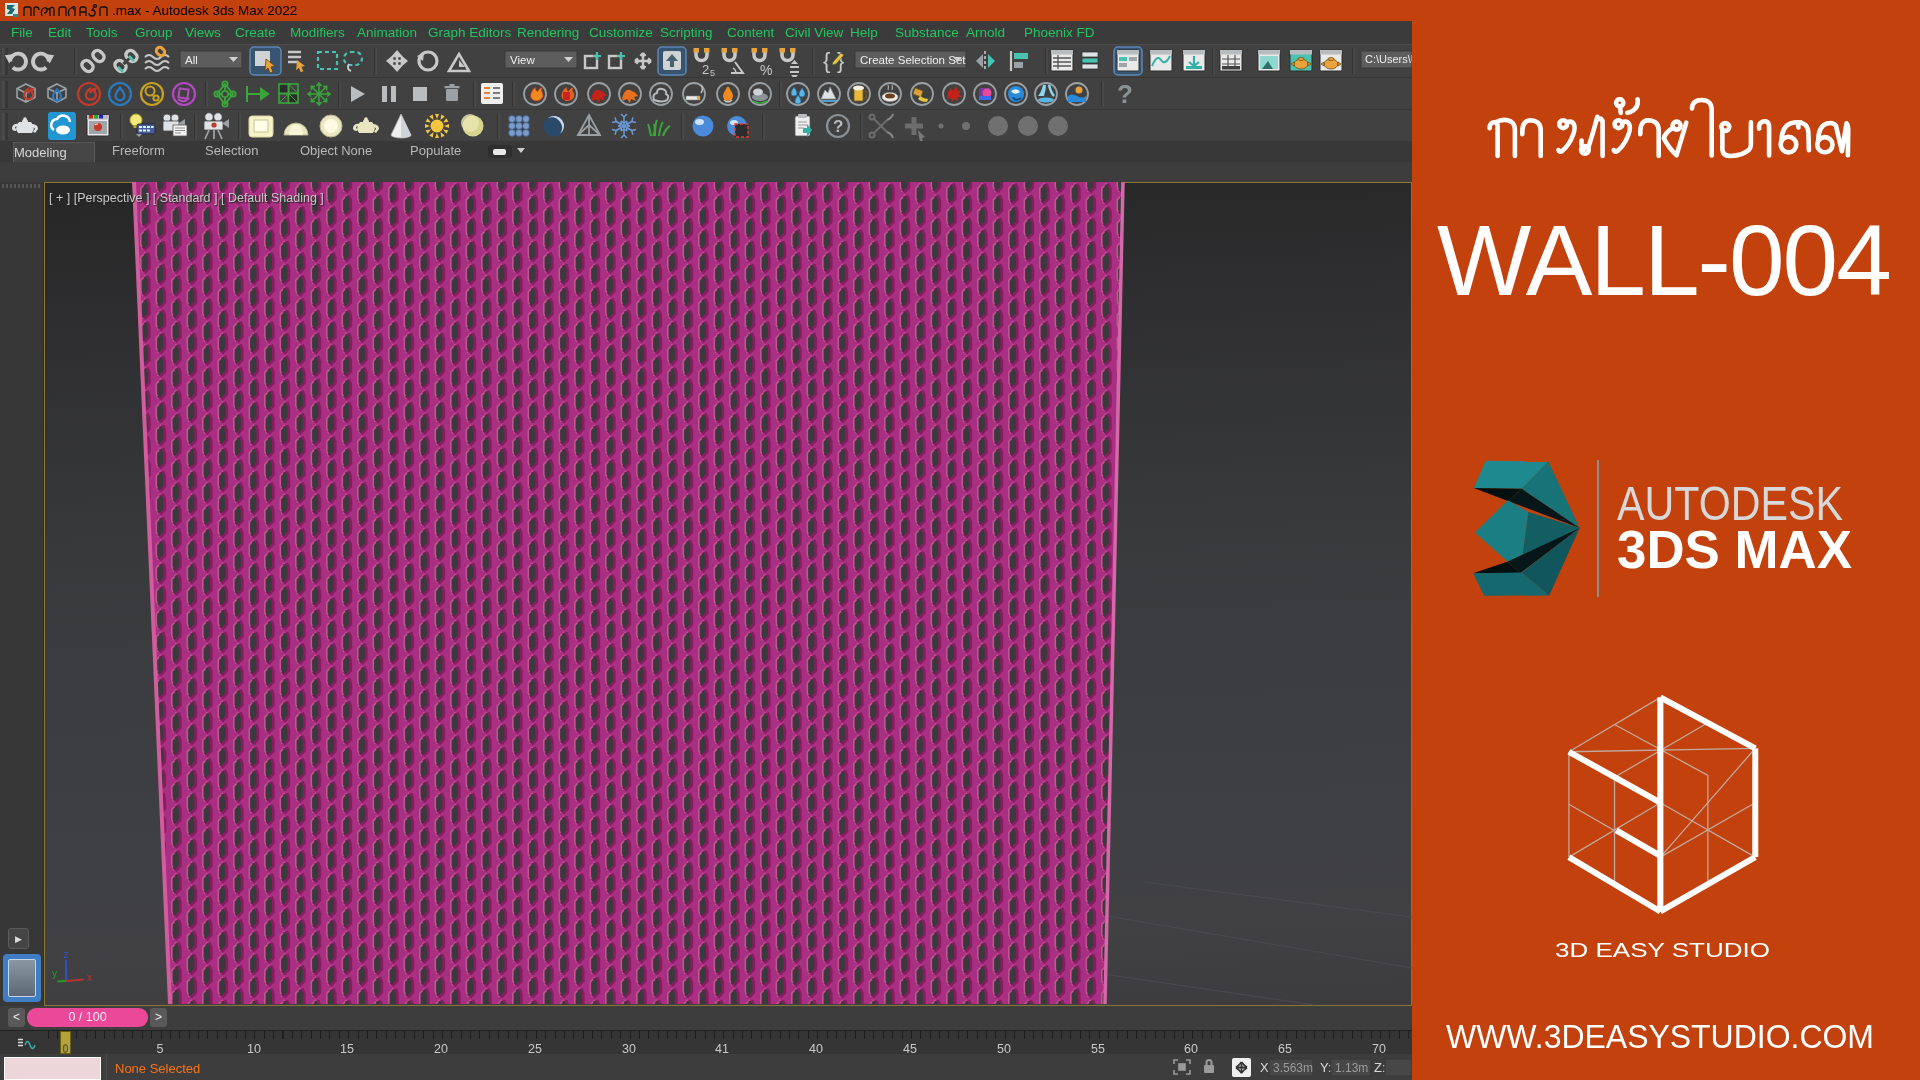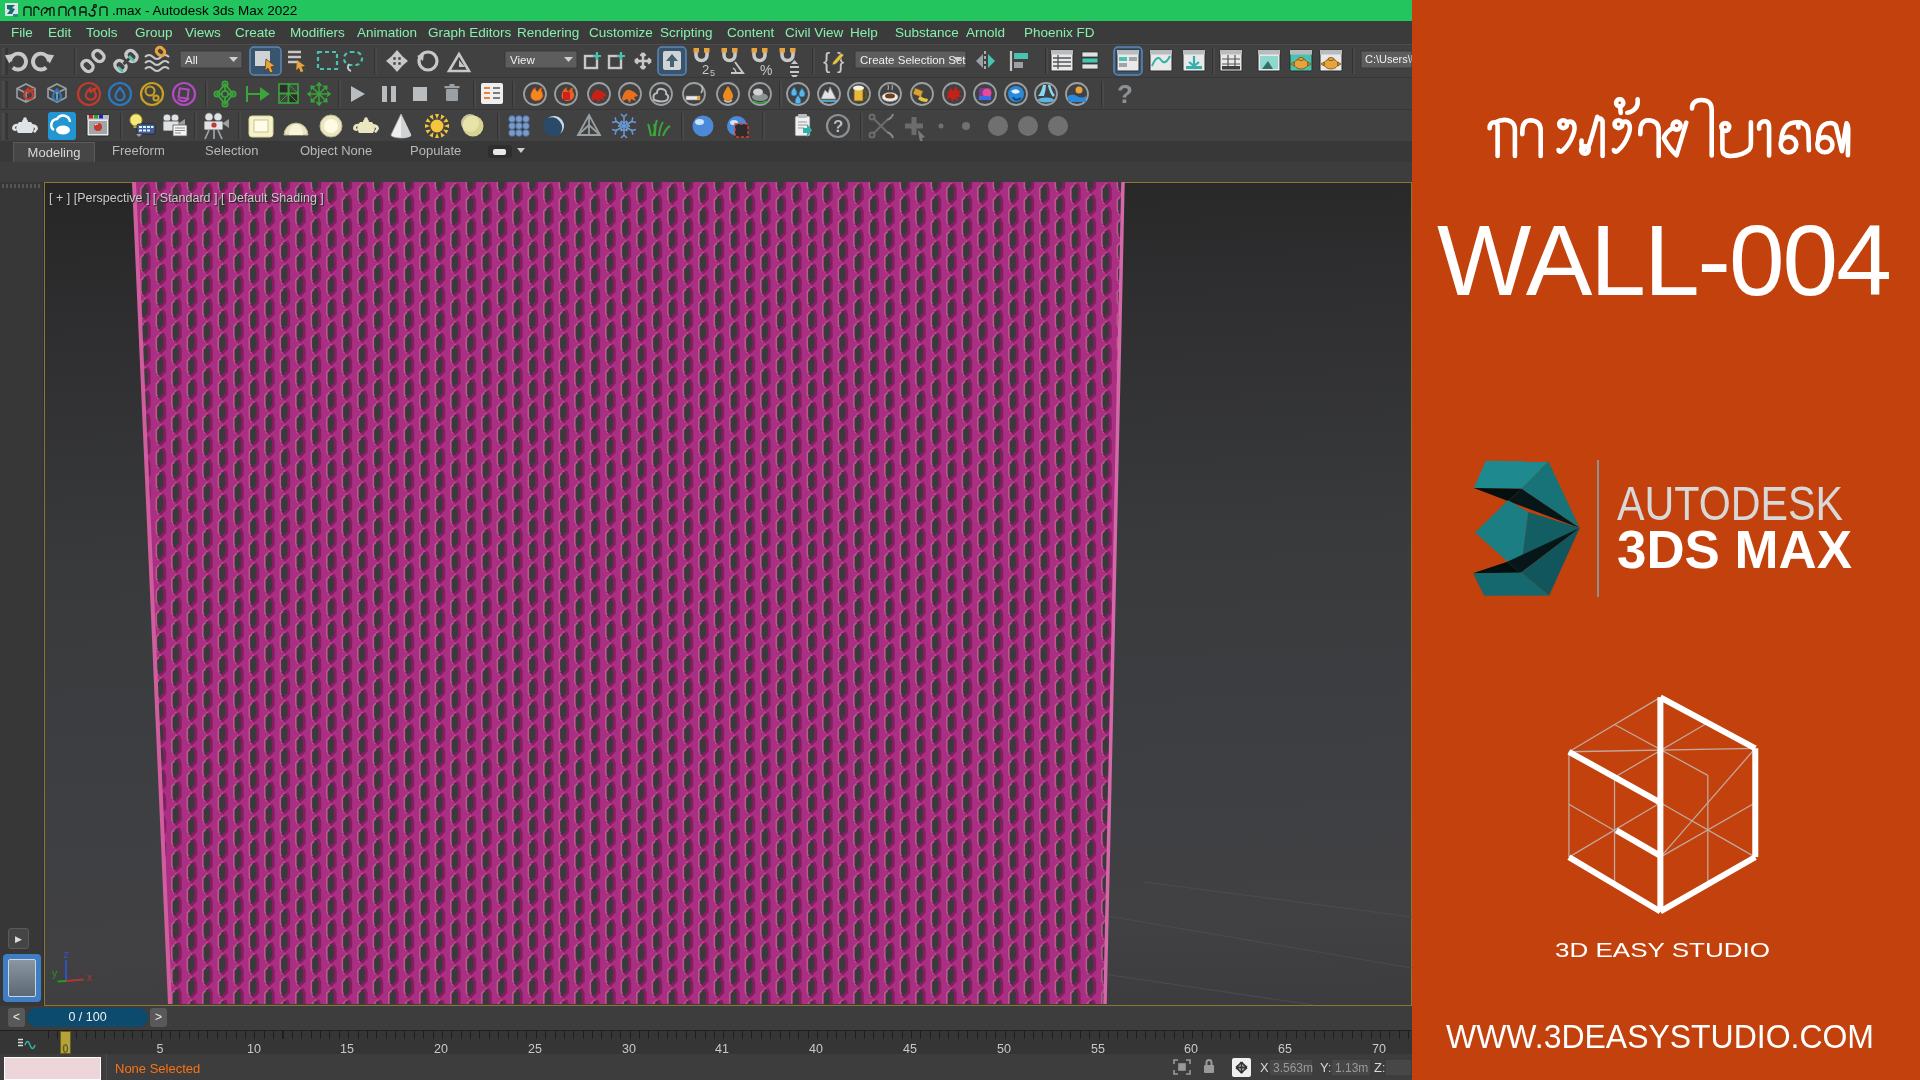--- a/index.html
+++ b/index.html
@@ -1,23 +1,23 @@
 <!DOCTYPE html>
 <html><head><meta charset="utf-8">
 <style>
 *{margin:0;padding:0;box-sizing:border-box}
 html,body{width:1920px;height:1080px;overflow:hidden;background:#000;font-family:"Liberation Sans",sans-serif}
 .a{position:absolute}
-.mi{color:#86efac;font-size:13.5px}
+.mi{color:#22c55e;font-size:13.5px}
 </style></head>
 <body>
 
 <div class="a" id="app" style="left:0;top:0;width:1412px;height:1080px;background:#3d3d3d">
 
-  <div class="a" style="left:0;top:0;width:1412px;height:21px;background:#22c55e">
+  <div class="a" style="left:0;top:0;width:1412px;height:21px;background:#c2410c">
     <svg class="a" style="left:5px;top:3px" width="14" height="15" viewBox="0 0 14 15">
       <rect x="0" y="0" width="13" height="13" fill="#d9e6e6"></rect>
       <path d="M2 2 h8 l-3 3 3 1 -3 5 h-5 l3-4 -3-1 z" fill="#1a6b70"></path>
       <rect x="8" y="11" width="5" height="3" fill="#2a8a8f"></rect>
     </svg>
 
     <svg class="a" style="left:23px;top:4px" width="86" height="14" viewBox="0 0 86 14">
       <g stroke="#111" stroke-width="1.3" fill="none">
         <path d="M1 12 V5 q0-2 2-2 h3 q2 0 2 2 v7"></path>
         <path d="M11 12 V5 q0-2 2-2 q3 0 3 3"></path>
@@ -638,21 +638,21 @@
         </g>
 <circle cx="941" cy="16" r="2.5" fill="#808080" opacity="0.75"></circle>
 <circle cx="966" cy="16" r="4" fill="#808080" opacity="0.75"></circle>
 <circle cx="998" cy="16" r="10" fill="#808080" opacity="0.75"></circle>
 <circle cx="1028" cy="16" r="10" fill="#808080" opacity="0.75"></circle>
 <circle cx="1058" cy="16" r="10" fill="#808080" opacity="0.75"></circle>
 </svg>
     </div>
 
   <div class="a" style="left:0;top:141px;width:1412px;height:21px;background:#383838">
-    <div class="a" style="left:13px;top:1px;width:82px;height:20px;background:#464646;border:1px solid #5a5a5a;border-bottom:none;color:#d8d8d8;font-size:13px;text-align:center;line-height:19px">Modeling</div>
+    <div class="a" style="left:13px;top:1px;width:82px;height:20px;background:#464646;border:1px solid #5a5a5a;border-bottom:none;color:#d8d8d8;font-size:13px;text-align:left;line-height:19px">Modeling</div>
     <div class="a" style="left:112px;top:2px;color:#b8b8b8;font-size:13px">Freeform</div>
     <div class="a" style="left:205px;top:2px;color:#b8b8b8;font-size:13px">Selection</div>
     <div class="a" style="left:300px;top:2px;color:#b8b8b8;font-size:13px">Object None</div>
     <div class="a" style="left:410px;top:2px;color:#b8b8b8;font-size:13px">Populate</div>
     <div class="a" style="left:488px;top:4px;width:24px;height:13px;background:#2e2e2e;border-radius:3px"></div>
     <div class="a" style="left:493px;top:8px;width:13px;height:6px;background:#e8e8e8;border-radius:2px"></div>
     <div class="a" style="left:517px;top:7px;width:0;height:0;border-left:4px solid transparent;border-right:4px solid transparent;border-top:5px solid #ccc"></div>
   </div>
 
 
@@ -699,21 +699,21 @@
       </g>
       <text x="19.5" y="776" fill="#2f55cc" font-size="10.5">z</text>
       <text x="43" y="799" fill="#b73333" font-size="10.5">x</text>
       <text x="8" y="795" fill="#1e9e1e" font-size="10.5">y</text>
     </svg>
     <div class="a" style="left:4px;top:8px;color:#c9c9c9;font-size:12.5px;text-shadow:1px 1px 1px #222">[ + ] [Perspective ] [ Standard ] [ Default Shading ]</div>
   </div>
 
   <div class="a" style="left:0;top:1007px;width:1412px;height:23px;background:#3d3d3d">
     <div class="a" style="left:8px;top:1px;width:17px;height:19px;background:#595959;border-radius:3px;color:#eee;font-size:12px;text-align:center;line-height:18px">&lt;</div>
-    <div class="a" style="left:27px;top:1px;width:121px;height:19px;background:#0c4a6e;border-radius:9px;color:#f0f0f0;font-size:12.5px;text-align:center;line-height:19px">0 / 100</div>
+    <div class="a" style="left:27px;top:1px;width:121px;height:19px;background:#ec4899;border-radius:9px;color:#f0f0f0;font-size:12.5px;text-align:center;line-height:19px">0 / 100</div>
     <div class="a" style="left:150px;top:1px;width:17px;height:19px;background:#595959;border-radius:3px;color:#eee;font-size:12px;text-align:center;line-height:18px">&gt;</div>
   </div>
 
   <div class="a" id="ruler" style="left:0;top:1030px;width:1412px;height:24px;background:#353535;border-top:1px solid #202020">
     <div class="a" style="left:48px;top:0;width:1364px;height:8px;background:repeating-linear-gradient(90deg,#1f1f1f 0 1px,transparent 1px 9.38px)"></div>
     <svg class="a" style="left:17px;top:6px" width="22" height="13" viewBox="0 0 22 13">
       <g stroke="#d8d8d8" stroke-width="1.3">
           <path d="M1 2.5 h5 M1 5.5 h5 M1 8.5 h5"></path>
         </g>
       <path d="M8 8 q2.5-7 5 0 q2.5 7 5 0" stroke="#35b0a8" stroke-width="1.5" fill="none"></path>

